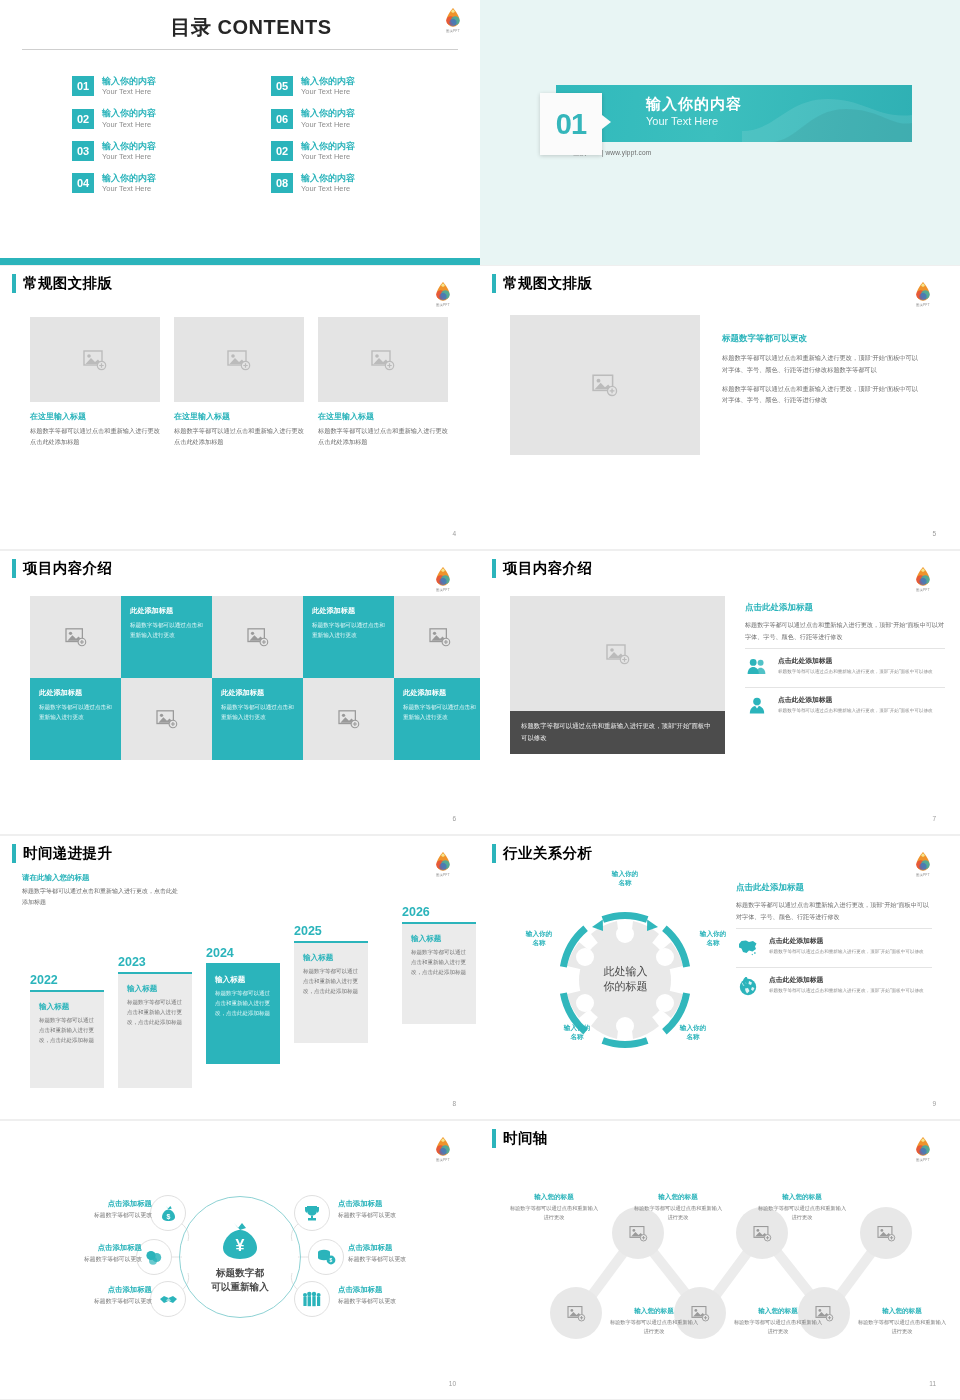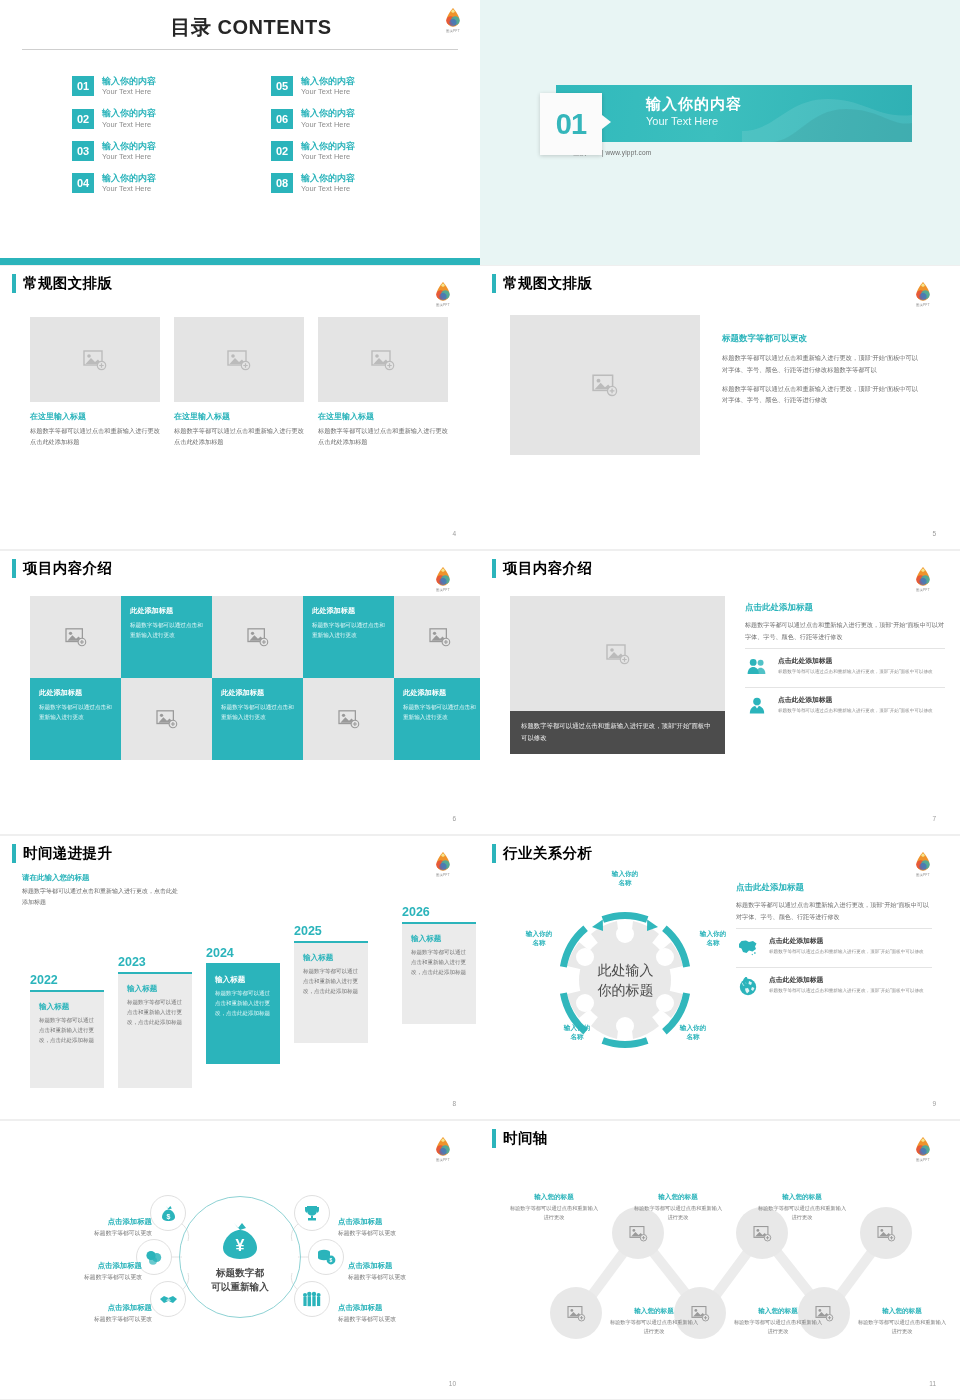--- a/index.html
+++ b/index.html
@@ -116,27 +116,27 @@
   .s8-ch { font-size: 7.6px; font-weight: bold; color: #2bb4bb; }
   .s8-cp { font-size: 5.5px; color: #757575; line-height: 1.8; margin-top: 4px; }
   .s8-card.hl .s8-ch { color: #fff; }
   .s8-card.hl .s8-cp { color: #e2f7f8; }
 
   
   .s9-left { position: absolute; left: 18px; top: 28px; width: 235px; height: 215px; }
   .s9-lbl { position: absolute; font-size: 6.6px; font-weight: bold; color: #2bb4bb;
             text-align: center; line-height: 1.35; width: 58px; }
   .s9-center { position: absolute; left: 50%; top: 50%; transform: translate(-50%,-50%);
-               text-align: center; font-size: 14px; color: #4a4a4a; line-height: 1.45; }
+               text-align: center; font-size: 11px; color: #4a4a4a; line-height: 1.45; }
   .s9-right { position: absolute; right: 18px; top: 38px; width: 196px; }
 
   
   .s10 { position: absolute; inset: 0; }
   .s10-side { position: absolute; width: 130px; }
-  .s10-h { font-size: 7.4px; font-weight: bold; color: #2bb4bb; margin-top: 18px; }
+  .s10-h { font-size: 7.4px; font-weight: bold; color: #2bb4bb; }
   .s10-p { font-size: 5.8px; color: #777; margin-top: 2px; }
   .s10-bub { position: absolute; width: 36px; height: 36px; border-radius: 50%;
              background: #fff; border: 1px solid #e0e0e0;
              display: flex; align-items: center; justify-content: center; }
   .s10-core { position: absolute; left: 50%; top: 128px; transform: translate(-50%,-50%);
               width: 122px; height: 122px; border-radius: 50%; border: 1px solid #8ed2d4;
               display: flex; flex-direction: column; align-items: center; justify-content: center; }
   .s10-core .ct { font-size: 9.6px; font-weight: bold; color: #4a4a4a; line-height: 1.45; text-align: center; margin-top: 5px; }
 
   

